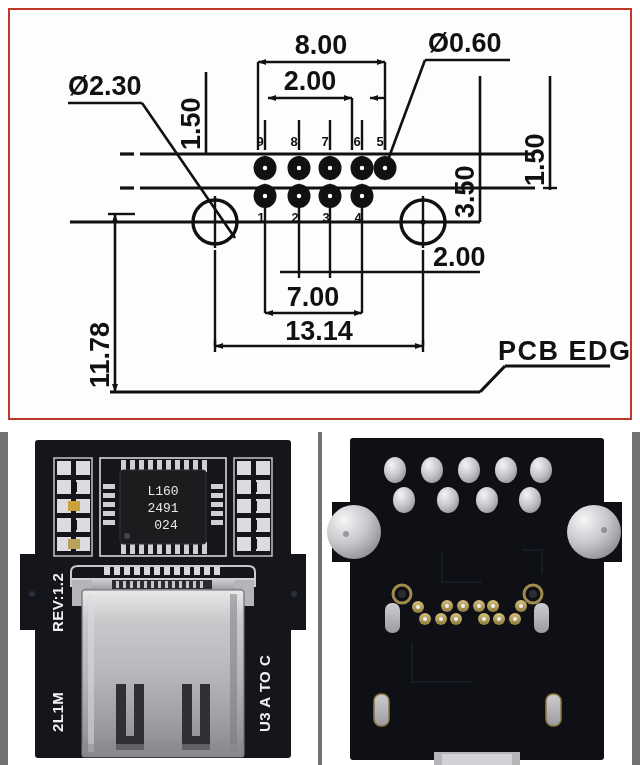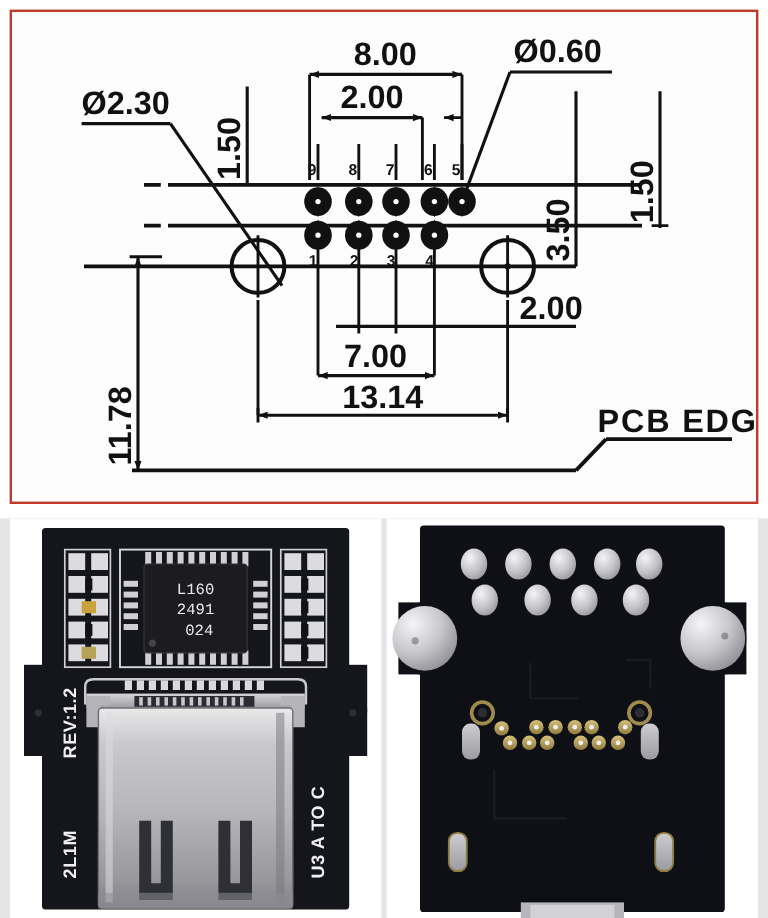--- a/index.html
+++ b/index.html
@@ -6,21 +6,21 @@
   body{width:640px;height:765px;font-family:"Liberation Sans",sans-serif;overflow:hidden;position:relative;}
 
   #page{position:relative;width:640px;height:765px;background:#fff;}
 
   
   #drawing-panel{position:absolute;left:8px;top:8px;width:624px;height:412px;
     border:2px solid #c0392b;background:#fdfdfd;box-sizing:border-box;}
   #drawing-svg{position:absolute;left:0;top:0;width:620px;height:408px;}
 
   
-  #photos{position:absolute;left:0;top:432px;width:640px;height:333px;background:#e5e5e5;}
+  #photos{position:absolute;left:0;top:432px;width:640px;height:333px;background:#737373;}
   .photo{position:absolute;top:0;height:333px;overflow:hidden;}
   #photo-front{left:8px;width:310px;}
   #photo-back{left:322px;width:310px;}
   .photo svg{display:block;width:100%;height:100%;}
 
   .dim-text{font-family:"Liberation Sans",sans-serif;font-weight:bold;}
 </style>
 </head>
 <body>
 

